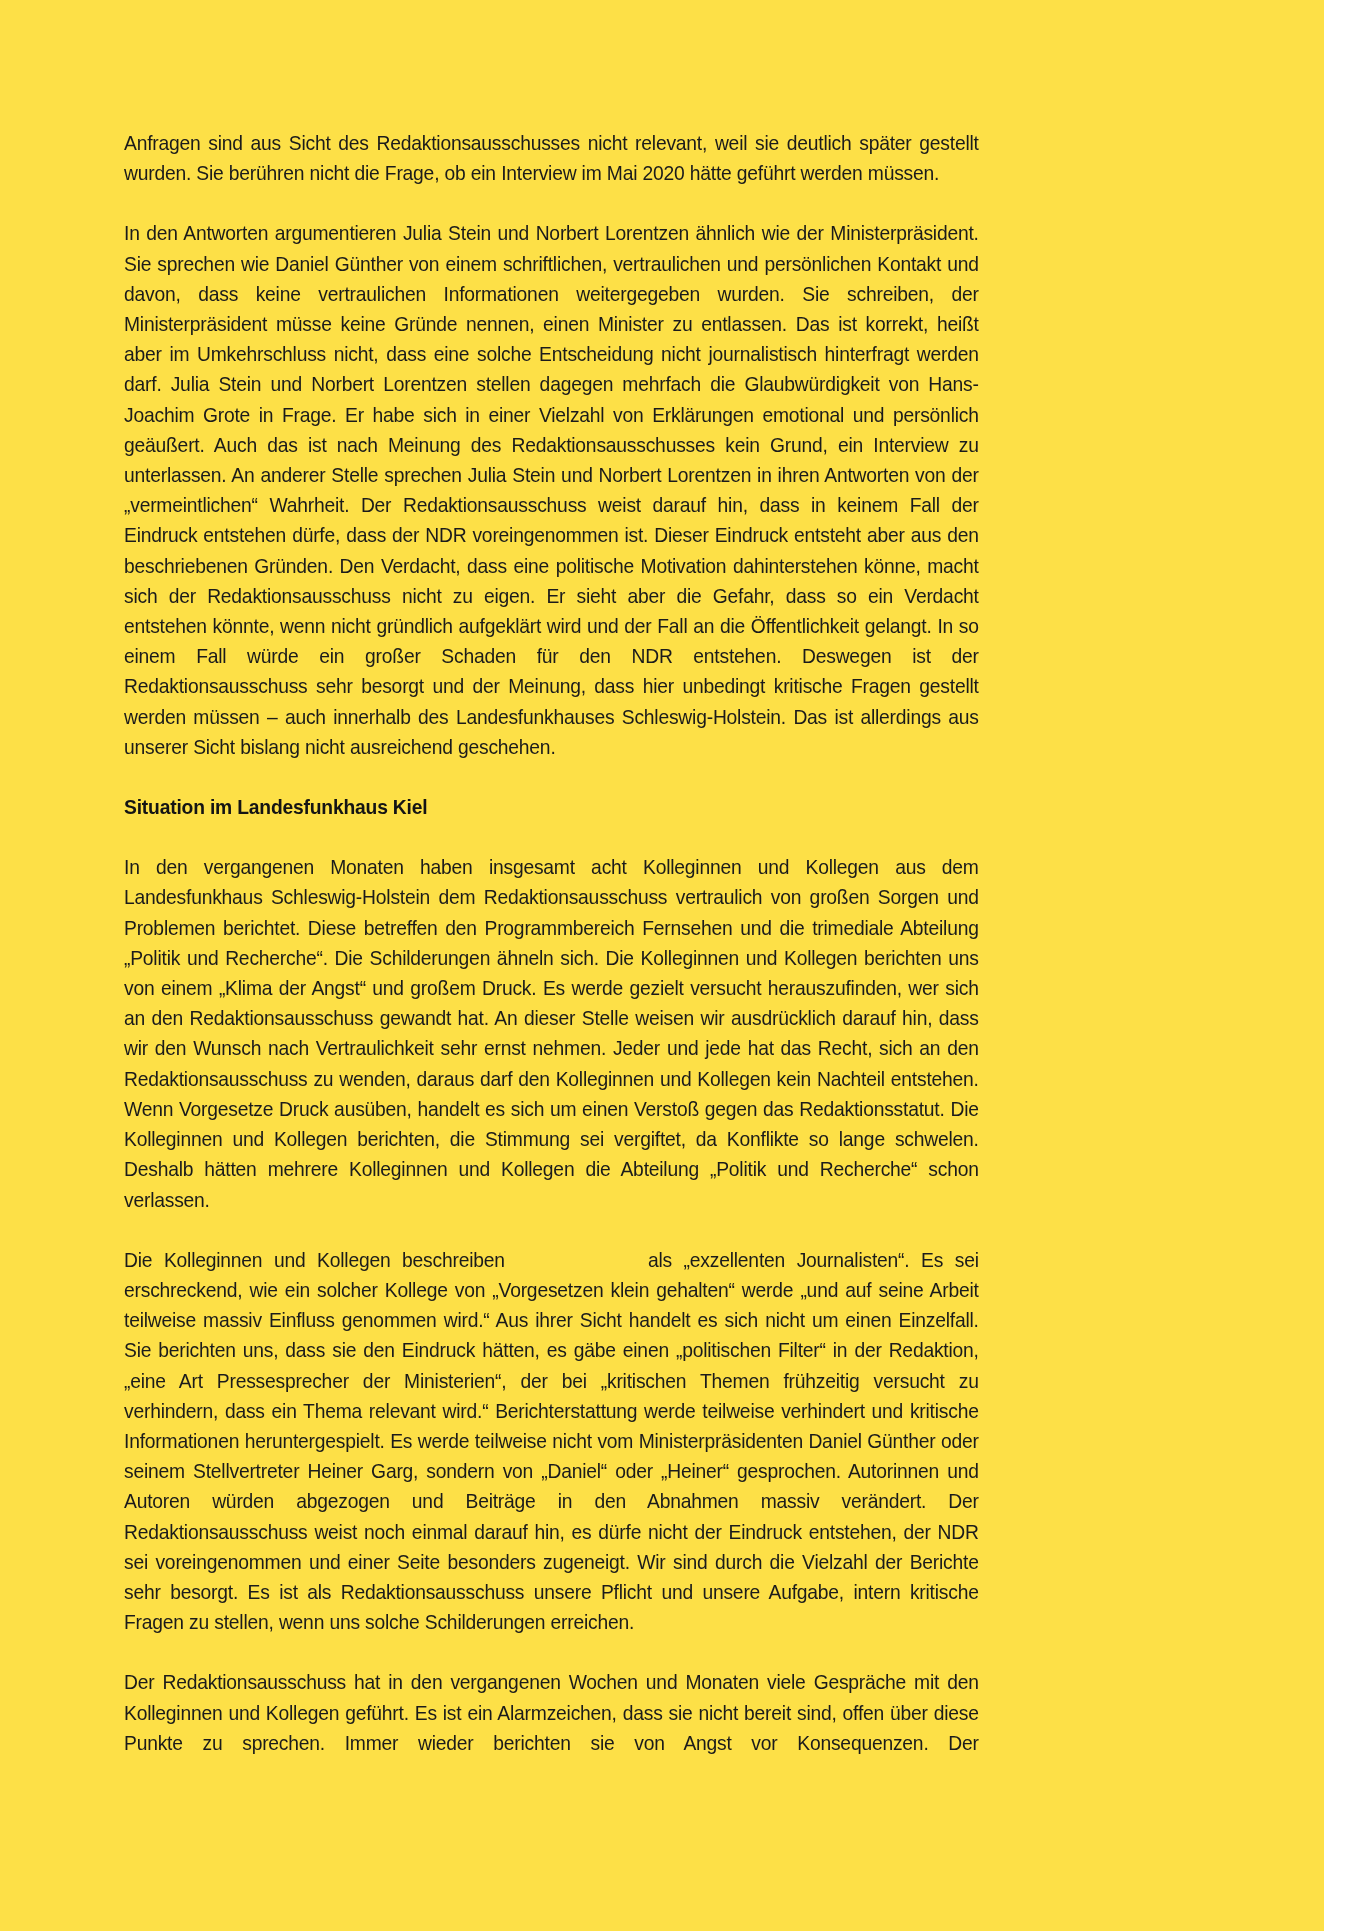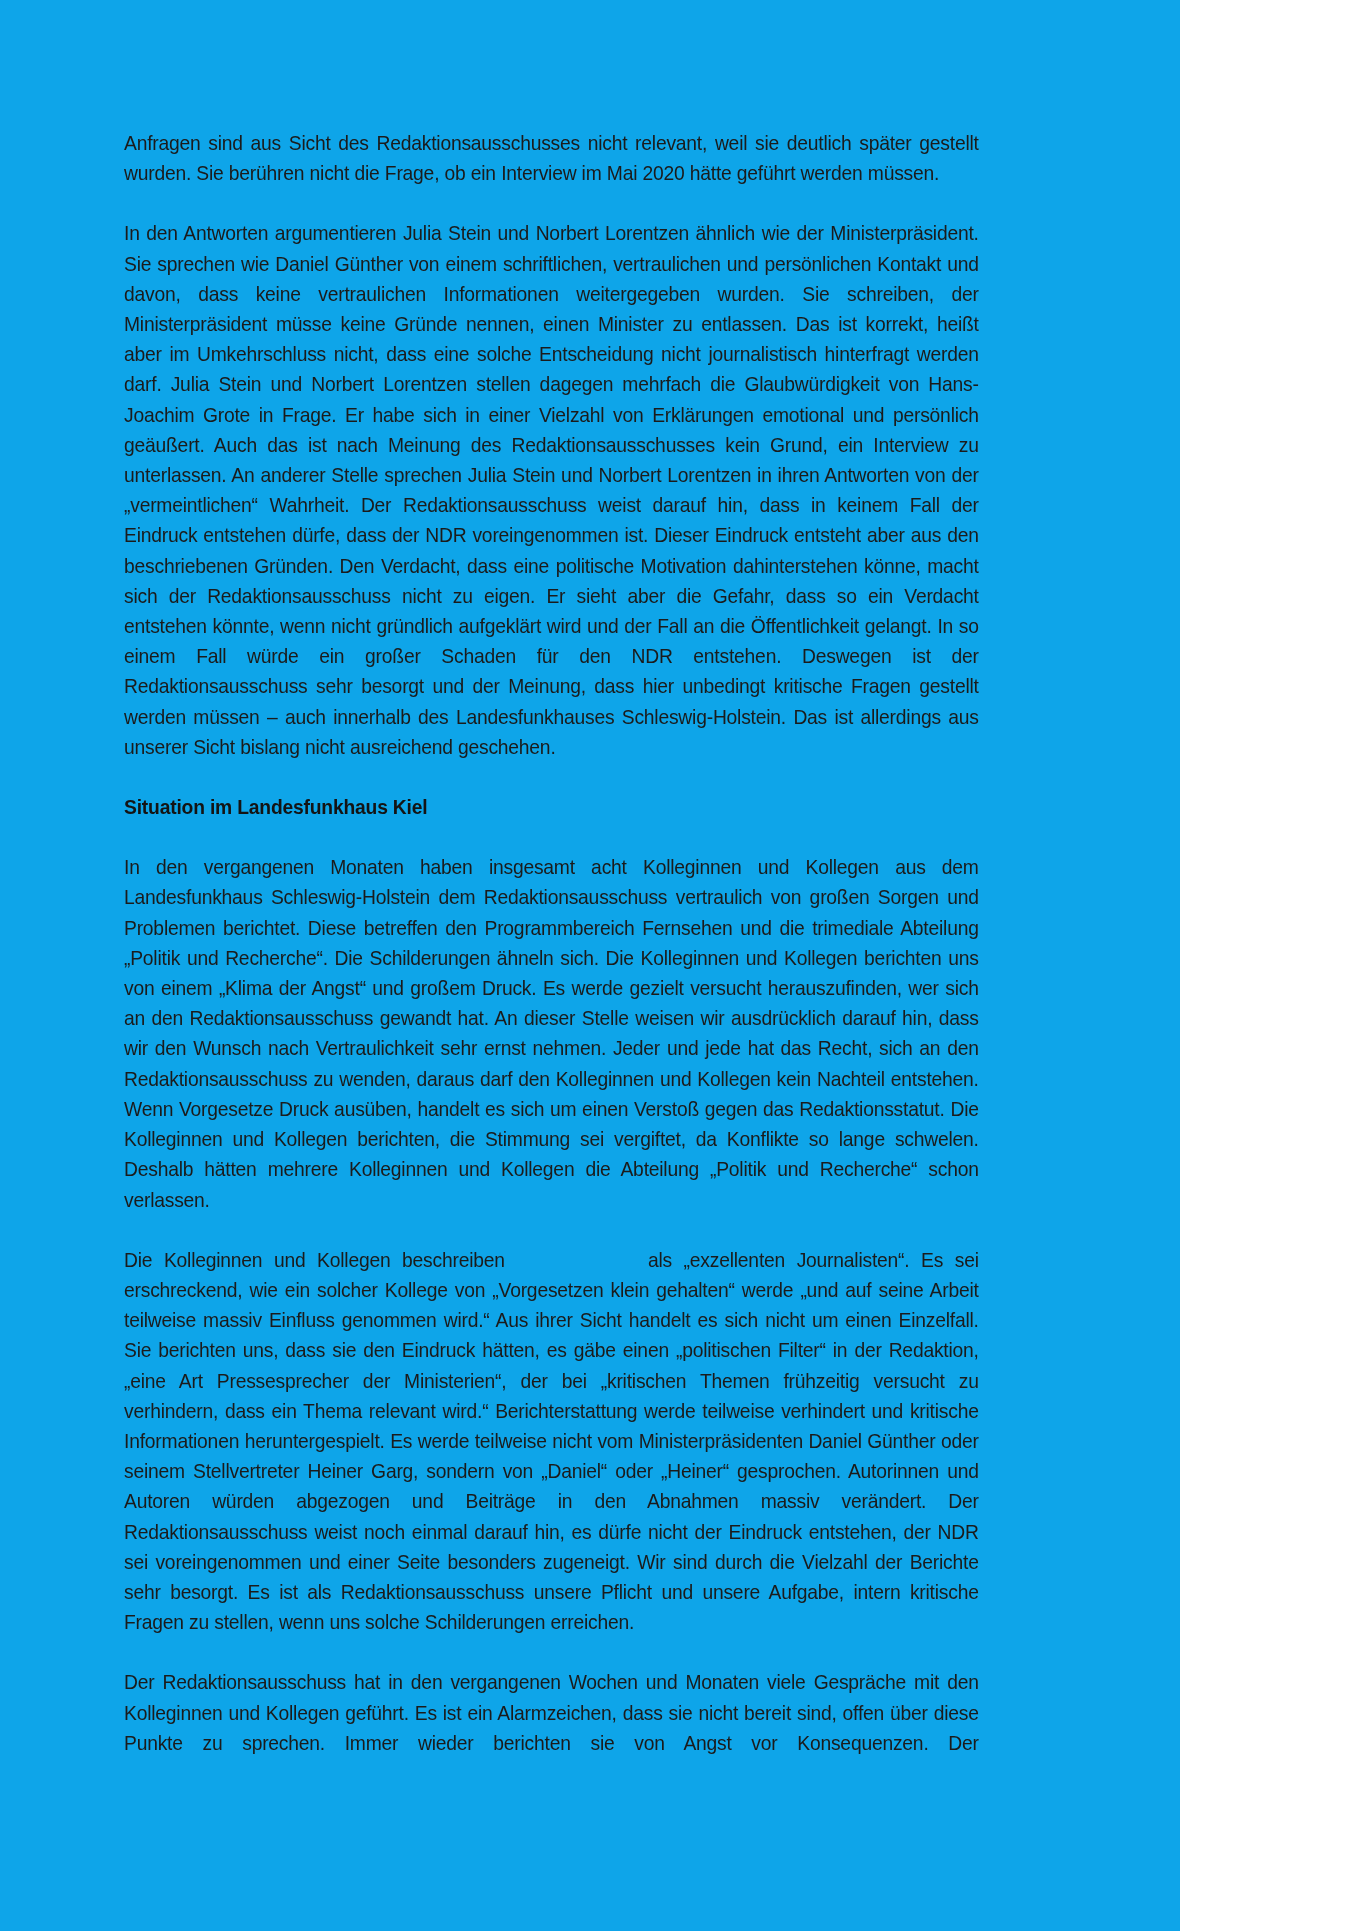--- a/index.html
+++ b/index.html
@@ -6,23 +6,23 @@
   html, body {
     margin: 0;
     padding: 0;
     background: #ffffff;
   }
   body {
     font-family: "Liberation Sans", "DejaVu Sans", sans-serif;
   }
   .page {
     position: relative;
-    width: 1180px;
+    width: 1324px;
     height: 1931px;
-    background: #0ea5e9;
+    background: #fde047;
     box-sizing: border-box;
     overflow: hidden;
   }
   .content {
     position: absolute;
     left: 124px;
     top: 128px;
     width: 855px;
   }
   .para {

